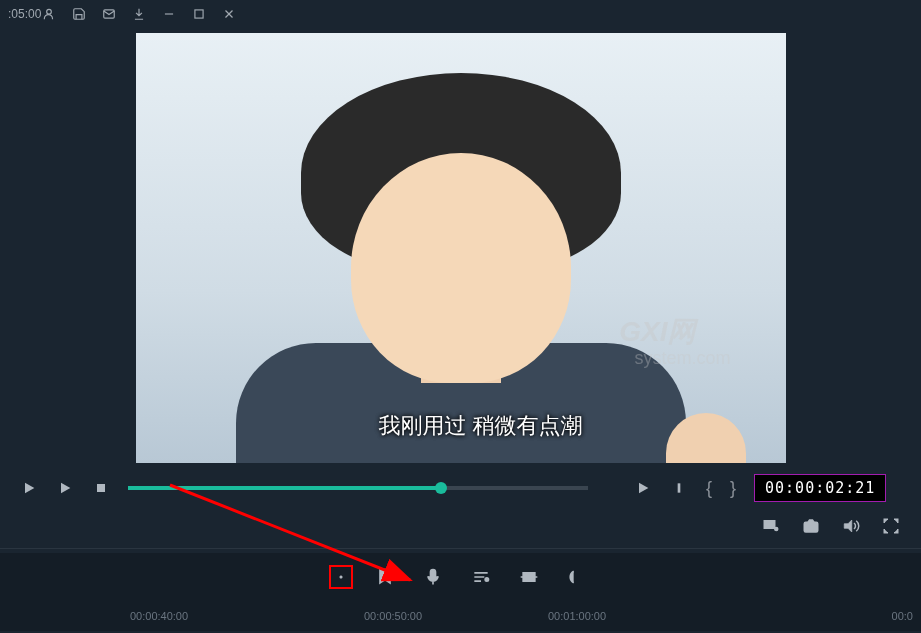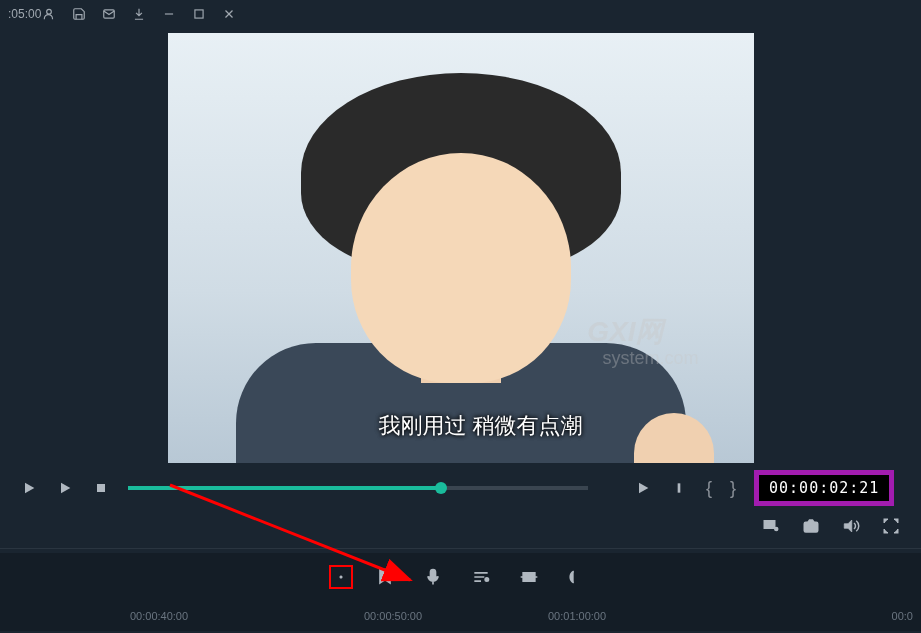--- a/index.html
+++ b/index.html
@@ -24,21 +24,21 @@
     .titlebar-icon { width: 16px; height: 16px; cursor: pointer; display: flex; align-items: center; justify-content: center; color: #a0a8b0; }
     .titlebar-icon svg { width: 14px; height: 14px; }
     .preview-area {
       height: 440px;
       display: flex;
       align-items: center;
       justify-content: center;
       position: relative;
     }
     .video-frame {
-      width: 586px;
+      width: 650px;
       height: 430px;
       background: linear-gradient(135deg, #d8e8f0 0%, #c8d4e0 100%);
       position: relative;
       overflow: hidden;
     }
     .anime-scene {
       width: 100%;
       height: 100%;
       background: linear-gradient(180deg, #e8f0f5 0%, #d0dce5 60%, #b8c8d5 100%);
       position: relative;
@@ -149,21 +149,21 @@
       top: 50%;
       transform: translate(-50%,-50%);
       width: 12px;
       height: 12px;
       border-radius: 50%;
       background: #1abc9c;
     }
     .spacer-sm { width: 10px; }
     .timecode {
       background: #000;
-      border: 5px solid #a21caf;
+      border: 1px solid #a21caf;
       padding: 4px 10px;
       font-family: monospace;
       font-size: 15px;
       color: #fff;
       letter-spacing: 1px;
     }
     .secondary-controls {
       height: 36px;
       display: flex;
       align-items: center;

